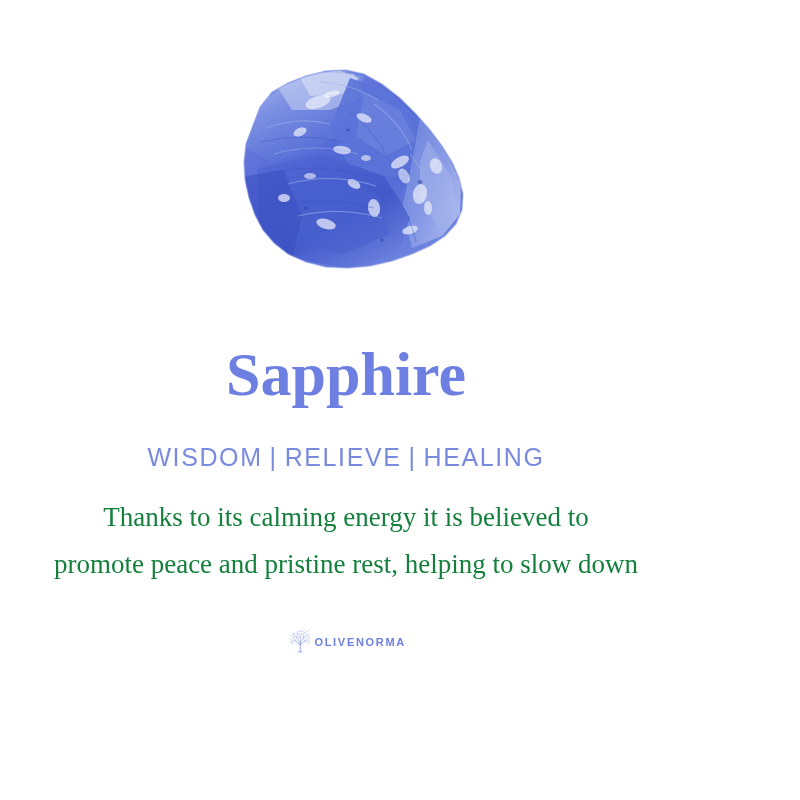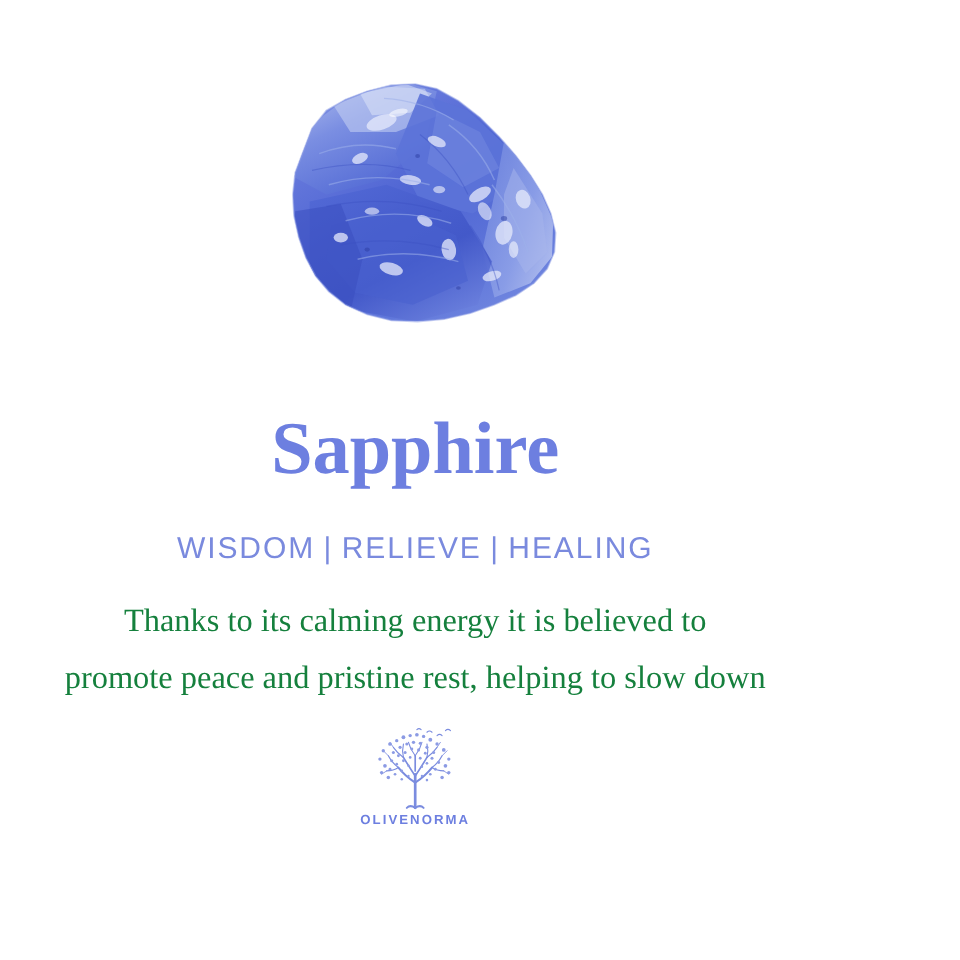--- a/index.html
+++ b/index.html
@@ -81,21 +81,20 @@
     margin: 0;
     padding-top: 22px;
   }
   .body-copy .ln { display: block; white-space: nowrap; }
 
   
   .logo {
     margin-top: 18px;
     width: 120px;
     display: flex;
-    flex-direction: column;
     align-items: center;
   }
   .logo-mark { width: 84px; height: 70px; display: block; }
   .logo-word {
     font-family: "Liberation Sans", "DejaVu Sans", sans-serif;
     font-size: 11px;
     font-weight: 700;
     letter-spacing: 1.7px;
     color: #6d7fe0;
     margin-top: 2px;

